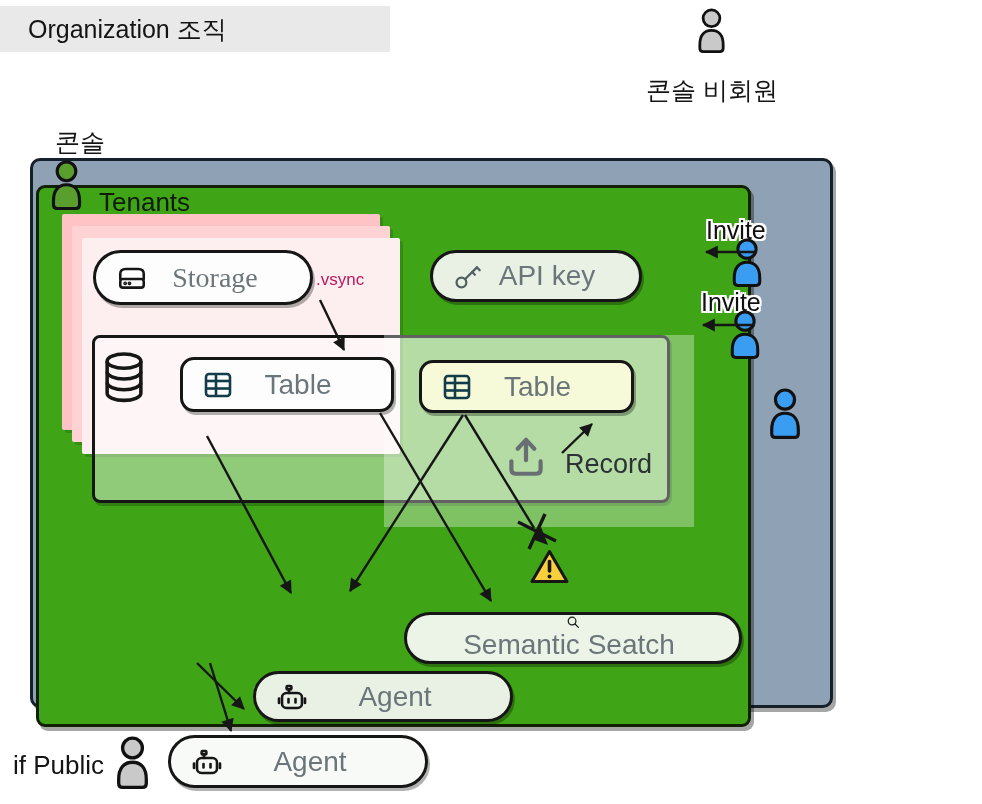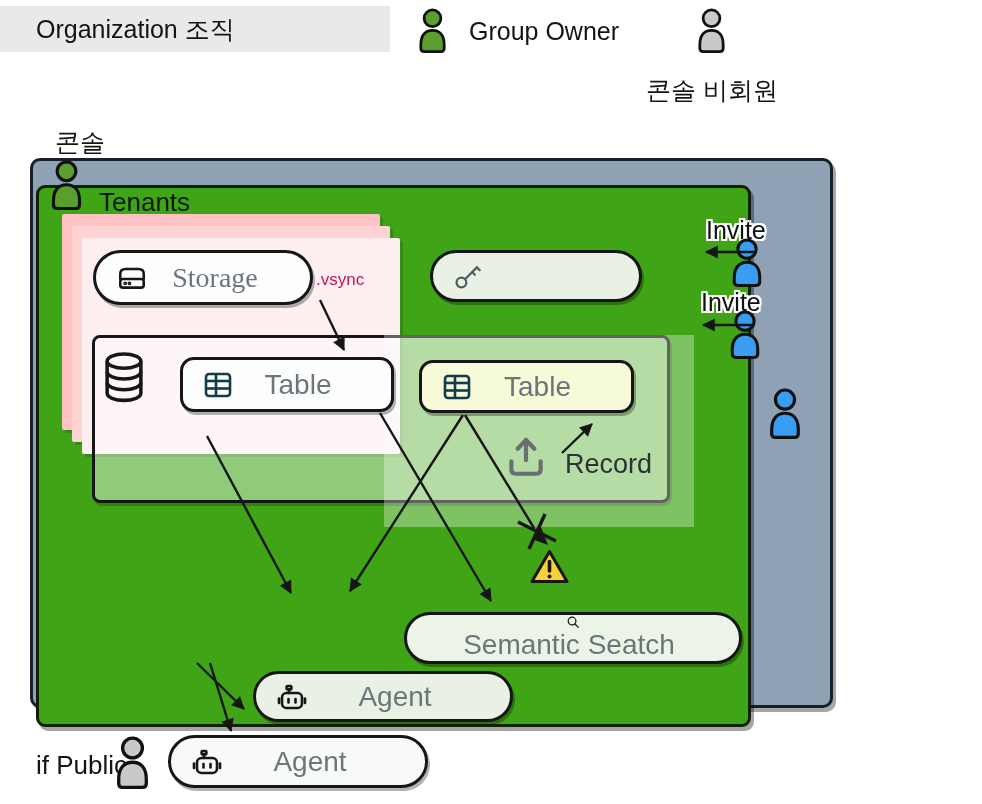--- a/index.html
+++ b/index.html
@@ -5,21 +5,21 @@
   html,body{margin:0;padding:0;background:#ffffff;}
   #stage{
     position:relative;width:982px;height:804px;overflow:hidden;
     font-family:"Liberation Sans","DejaVu Sans",sans-serif;
     color:#111;
   }
   .abs{position:absolute;}
   
   .title-bar{
     left:0;top:6px;width:390px;height:46px;background:var(--title-bar-bg);
-    display:flex;align-items:center;padding-left:36px;box-sizing:border-box;
+    display:flex;align-items:center;padding-left:28px;box-sizing:border-box;
     font-size:25px;color:#141414;
   }
   
   .legend-item{display:flex;align-items:center;gap:20px;font-size:25px;color:#141414;}
   .person{display:block;}
   .person-green{color:var(--owner-green);}
   .person-blue{color:var(--user-blue);}
   .person-gray{color:var(--nonmember-gray);}
   
   .console-box{
@@ -82,26 +82,20 @@
     </g>
   </defs>
 </svg>
 
 <div id="stage">
 
   <div class="abs title-bar">
     <span>Organization 조직</span>
   </div>
 
-  <div class="abs legend-item" style="left:416px;top:8px;">
-    <svg class="person person-green" width="33" height="46" viewBox="0 0 26 36">
-        <use href="#person-shape"></use>
-      </svg>
-    <span>Group Owner</span>
-  </div>
   <div class="abs legend-item" style="left:646px;top:8px;flex-direction:column;">
     <svg class="person person-gray" width="33" height="46" viewBox="0 0 26 36">
         <use href="#person-shape"></use>
       </svg>
     <span>콘솔 비회원</span>
   </div>
 
   <div class="abs plain-label" style="left:55px;top:126px;">콘솔</div>
 
   <div class="abs console-box"></div>
@@ -129,20 +123,21 @@
 
   <div class="abs pill" style="left:430px;top:250px;width:212px;height:52px;background:var(--api-key-bg);">
     <svg width="30" height="30" viewBox="0 0 32 32">
       <g fill="none" stroke="#525e62" stroke-width="2.4" stroke-linecap="round">
         <circle cx="9" cy="23" r="5.2"></circle>
         <line x1="12.8" y1="19.4" x2="25.5" y2="6.8"></line>
         <line x1="25.5" y1="6.8" x2="28.5" y2="9.8"></line>
         <line x1="20.5" y1="11.8" x2="23.3" y2="14.6"></line>
       </g>
     </svg>
+    <span class="lbl">API key</span>
   </div>
 
   <div class="abs overlay-bordered"></div>
   <div class="abs overlay-plain"></div>
 
   <svg class="abs" style="left:101px;top:350px;" width="46" height="56" viewBox="0 0 30 36">
     <g fill="none" stroke="#161616" stroke-width="2.3">
       <ellipse cx="15" cy="7" rx="11" ry="4.6"></ellipse>
       <path d="M4,7 L4,28 A11,4.6 0 0 0 26,28 L26,7"></path>
       <path d="M4,14 A11,4.6 0 0 0 26,14"></path>
@@ -210,21 +205,21 @@
     <line x1="20.5" y1="13.5" x2="20.5" y2="23" stroke="#161616" stroke-width="3.6" stroke-linecap="round"></line>
     <circle cx="20.5" cy="28.5" r="2" fill="#161616"></circle>
   </svg>
 
   <div class="abs pill" style="left:168px;top:735px;width:260px;height:53px;background:var(--agent-outer-bg);">
     <svg width="32" height="28" viewBox="0 0 32 28">
         <use href="#robot-shape"></use>
       </svg>
     <span class="lbl">Agent</span>
   </div>
-  <div class="abs" style="left:36px;top:750px;font-size:26px;color:#141414;">if Public</div>
+  <div class="abs" style="left:13px;top:750px;font-size:26px;color:#141414;">if Public</div>
   <svg class="abs person person-gray" style="left:113px;top:736px;" width="39" height="54" viewBox="0 0 26 36">
       <use href="#person-shape"></use>
     </svg>
 
   <svg class="abs noevt" style="left:0;top:0;" width="982" height="804" viewBox="0 0 982 804">
     <defs>
       <marker id="ah" viewBox="0 0 14 14" refX="12" refY="7" markerWidth="15" markerHeight="15" markerUnits="userSpaceOnUse" orient="auto">
         <path d="M1,1 L13,7 L1,13 Z" fill="#161616"></path>
       </marker>
     </defs>

